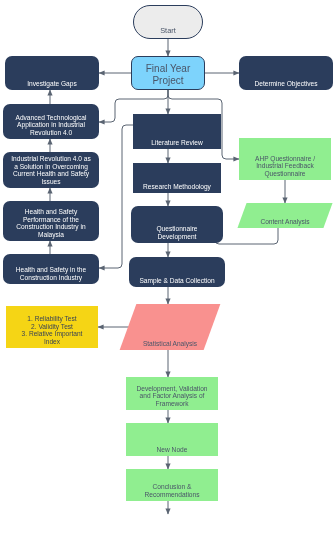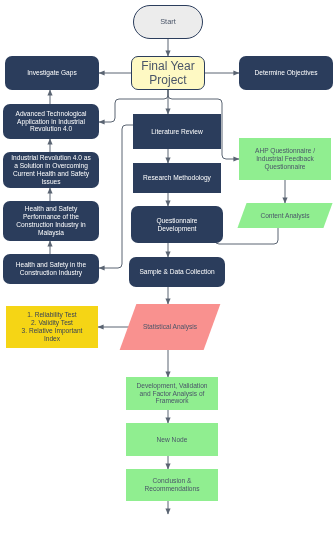--- a/index.html
+++ b/index.html
@@ -24,21 +24,21 @@
     left: 0;
     top: 0;
     width: 336px;
     height: 550px;
     pointer-events: none;
   }
   .node {
     position: absolute;
     box-sizing: border-box;
     display: flex;
-    align-items: center;
+    align-items: flex-end;
     justify-content: center;
     text-align: center;
     line-height: 1.18;
     padding: 2px 4px;
     z-index: 2;
   }
   .node span {
     display: block;
     width: 100%;
     white-space: pre-line;
@@ -46,25 +46,25 @@
   
   .n-terminal {
     background: #ececec;
     border: 1.6px solid #2b3d5c;
     border-radius: 26px;
     color: #4a5568;
     font-size: 7.4px;
   }
   
   .n-light {
-    background: #fef9c3;
+    background: #7dd3fc;
     border: 1.4px solid #2b3d5c;
     border-radius: 7px;
     color: #4a5568;
-    font-size: 12px;
+    font-size: 10px;
   }
   
   .n-navy-round {
     background: #2b3d5c;
     border-radius: 7px;
     color: #ffffff;
     font-size: 6.6px;
   }
   
   .n-navy-sq {

